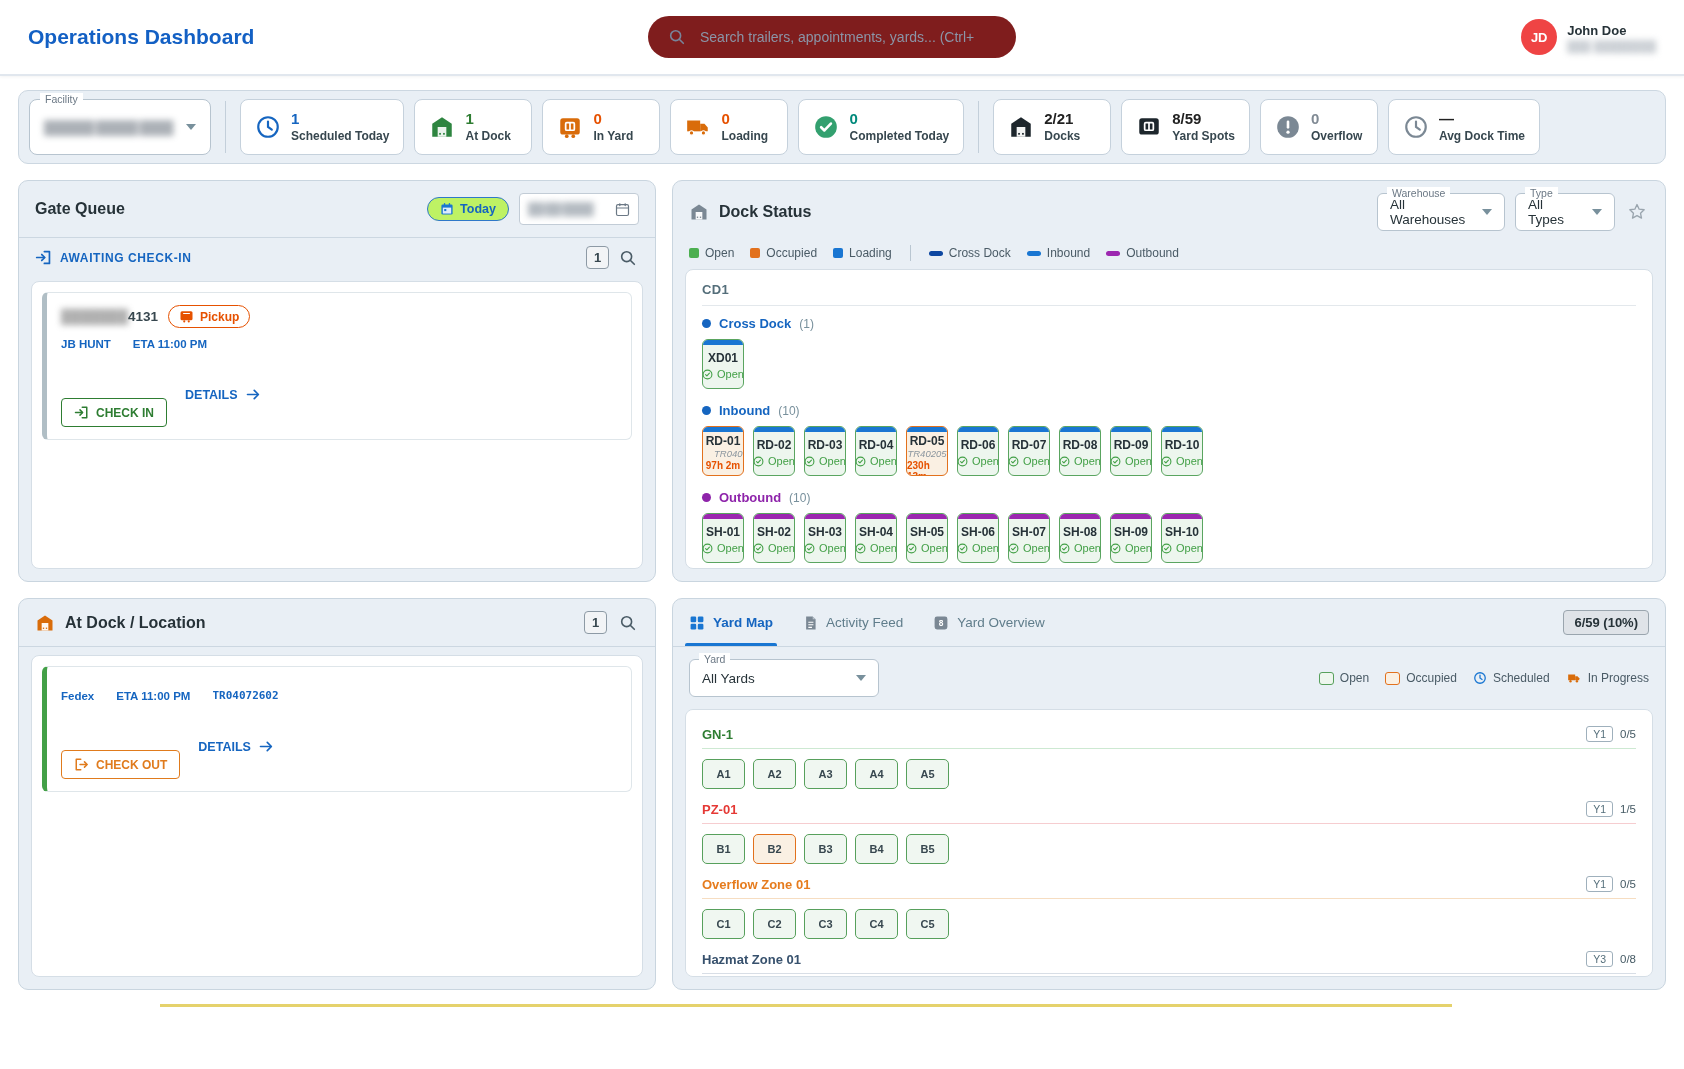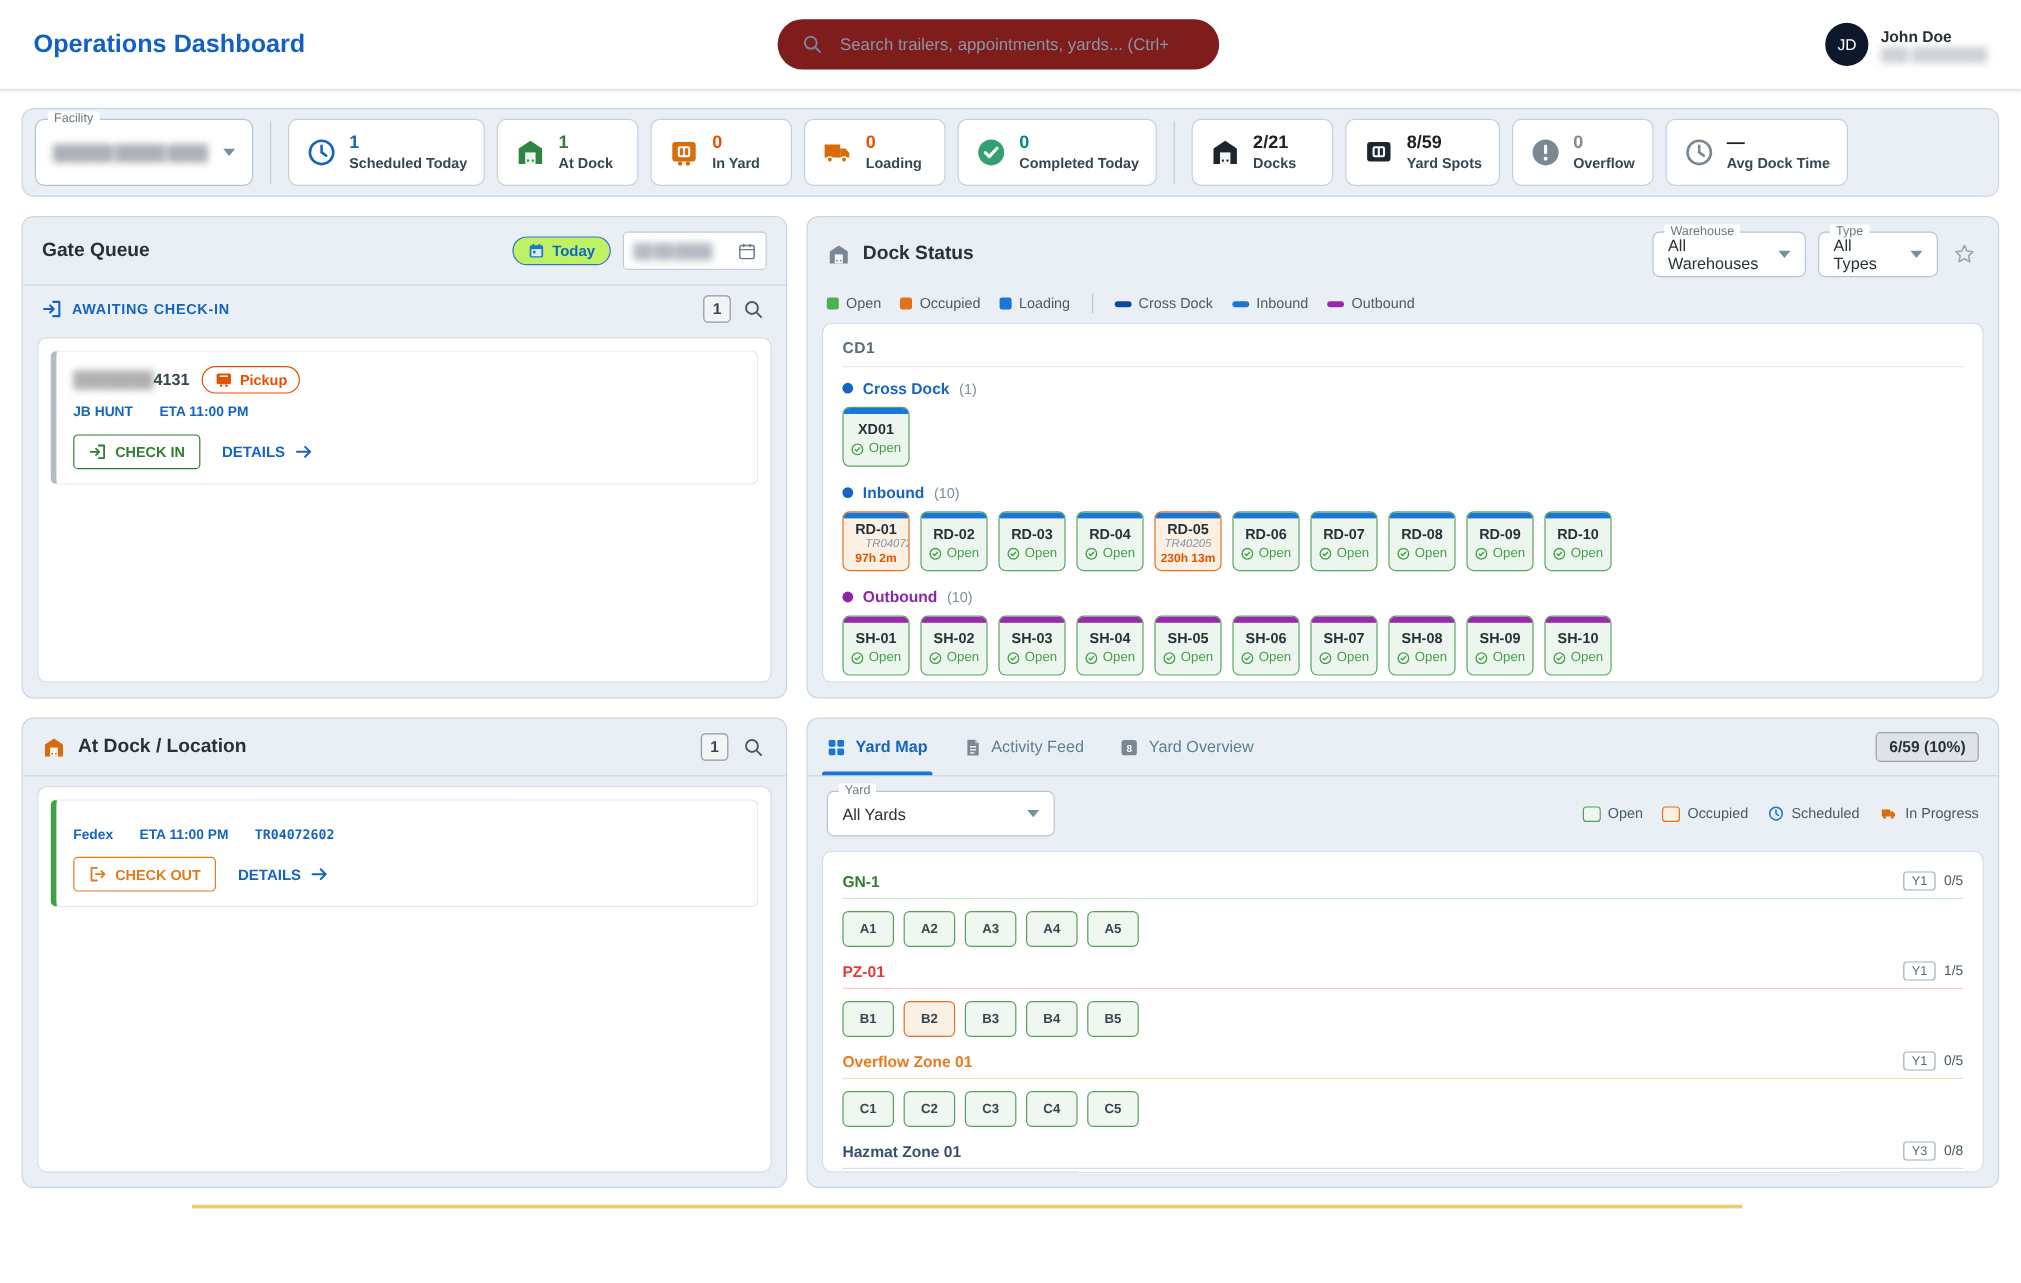--- a/index.html
+++ b/index.html
@@ -8,22 +8,22 @@
   .blur { filter:blur(3px); opacity:.5; }
 
   
   header { height:76px; display:flex; align-items:center; padding:0 28px;
     border-bottom:2px solid #e1e7ee; box-shadow:0 1px 3px rgba(0,0,0,.05); position:relative; }
   .page-title { font-size:21px; font-weight:bold; color:#1360c4; }
   .search { position:absolute; left:648px; width:368px; height:42px; background:#7f1d1d;
     border-radius:21px; display:flex; align-items:center; gap:14px; padding:0 20px; cursor:text; }
   .search .ph { color:#8b95a7; font-size:14px; white-space:nowrap; overflow:hidden; }
   .user { margin-left:auto; display:flex; align-items:center; gap:10px; }
-  .avatar { width:36px; height:36px; border-radius:50%; background:#0f172a; color:#fff;
-    font-size:13px; font-weight:normal; display:flex; align-items:center; justify-content:center; }
+  .avatar { width:36px; height:36px; border-radius:50%; background:#ef4444; color:#fff;
+    font-size:13px; font-weight:bold; display:flex; align-items:center; justify-content:center; }
   .uname { font-size:13px; font-weight:bold; color:#263238; }
   .usub { font-size:11px; color:#9aa3ad; margin-top:2px; }
 
   
   .statsbar { margin:14px 18px 0; border:1px solid #ccd7e1; background:#e9eff5; border-radius:10px;
     padding:8px 10px; display:flex; align-items:stretch; gap:10px; height:74px; }
   .facility { width:182px; background:#fff; border:1px solid #b7c4cf; border-radius:8px;
     position:relative; display:flex; align-items:center; padding:12px 14px; cursor:pointer; }
   .flabel { position:absolute; top:-7px; left:10px; background:#fff; padding:0 5px;
     font-size:10.5px; color:#6b7885; }
@@ -72,21 +72,21 @@
     border-radius:15px; padding:3px 10px; font-size:12px; font-weight:bold; }
   .badge-live { display:flex; align-items:center; gap:6px; border:1.5px solid #9c27b0; color:#9c27b0;
     border-radius:15px; padding:3px 10px; font-size:12px; font-weight:bold; }
   .badge-loc { border:1px solid #b6c2cc; color:#5a6a76; background:#f4f6f8; border-radius:13px;
     padding:3px 12px; font-size:12px; }
   .qrow2 { display:flex; align-items:center; gap:22px; margin-top:10px; font-size:11.5px;
     font-weight:bold; color:#1565c0; }
   .qmono { font-family:"DejaVu Sans Mono", monospace; font-size:11px; font-weight:bold; }
   .qrow3 { display:flex; align-items:center; gap:18px; margin-top:12px; }
   .btn-out { display:flex; align-items:center; gap:7px; background:#fff; border-radius:4px;
-    font-size:12px; font-weight:bold; padding:6px 12px; cursor:pointer; }
+    font-size:12px; font-weight:bold; padding:6px 12px; cursor:pointer;margin-top:36px; }
   .btn-checkin { border:1.5px solid #2e7d32; color:#2e7d32; }
   .btn-checkout { border:1.5px solid #e07b1d; color:#e07b1d; }
   .link-details { display:flex; align-items:center; gap:7px; color:#1565c0; font-size:12.5px;
     font-weight:bold; cursor:pointer; }
 
   
   .fieldsel { position:relative; background:#fff; border:1px solid #b7c4cf; border-radius:6px;
     height:38px; display:flex; align-items:center; padding:0 12px; gap:14px; cursor:pointer; }
   .fieldsel .lab { position:absolute; top:-7px; left:9px; background:#fff; padding:0 5px;
     font-size:10.5px; color:#6b7885; }
@@ -97,21 +97,21 @@
   .sw.dash { width:14px; height:5px; border-radius:2.5px; }
   .lsep { width:1px; height:16px; background:#b9c6d1; margin:0 2px; }
   .dock-body { padding:12px 16px; overflow:hidden; height:100%; }
   .grp { font-size:13px; font-weight:bold; color:#546e7a; letter-spacing:.4px; }
   .grp-hr { height:1px; background:#e3e8ec; margin:8px 0 10px; }
   .sec-head { display:flex; align-items:center; gap:8px; margin:6px 0 8px; }
   .bullet { width:9px; height:9px; border-radius:50%; }
   .sec-name { font-size:13px; font-weight:bold; }
   .sec-count { font-size:12px; color:#78909c; }
   .tiles { display:flex; gap:9px; margin-bottom:14px; }
-  .tile { width:56px; height:50px; border:1px solid #5aa560; background:#edf6ee; border-radius:6px;
+  .tile { width:42px; height:50px; border:1px solid #5aa560; background:#edf6ee; border-radius:6px;
     overflow:hidden; cursor:pointer; display:flex; flex-direction:column; align-items:center; }
   .tile .bar { width:100%; height:5px; background:var(--bar,#1976d2); flex:none; }
   .tile .tname { font-size:12px; font-weight:bold; color:#263238; margin-top:6px; }
   .tile.occ { border-color:#e2711d; background:#faf0e3; }
   .tile.occ .tname { margin-top:2px; }
   .topen { display:flex; align-items:center; gap:4px; color:#43a047; font-size:11px; margin-top:3px; }
   .ttrailer { display:flex; align-items:center; gap:18px; font-size:9.5px; color:#8a959e; margin-top:0px;font-style:italic; }
   .ttime { font-size:10px; font-weight:bold; color:#e65100; margin-top:1px; }
 
   

